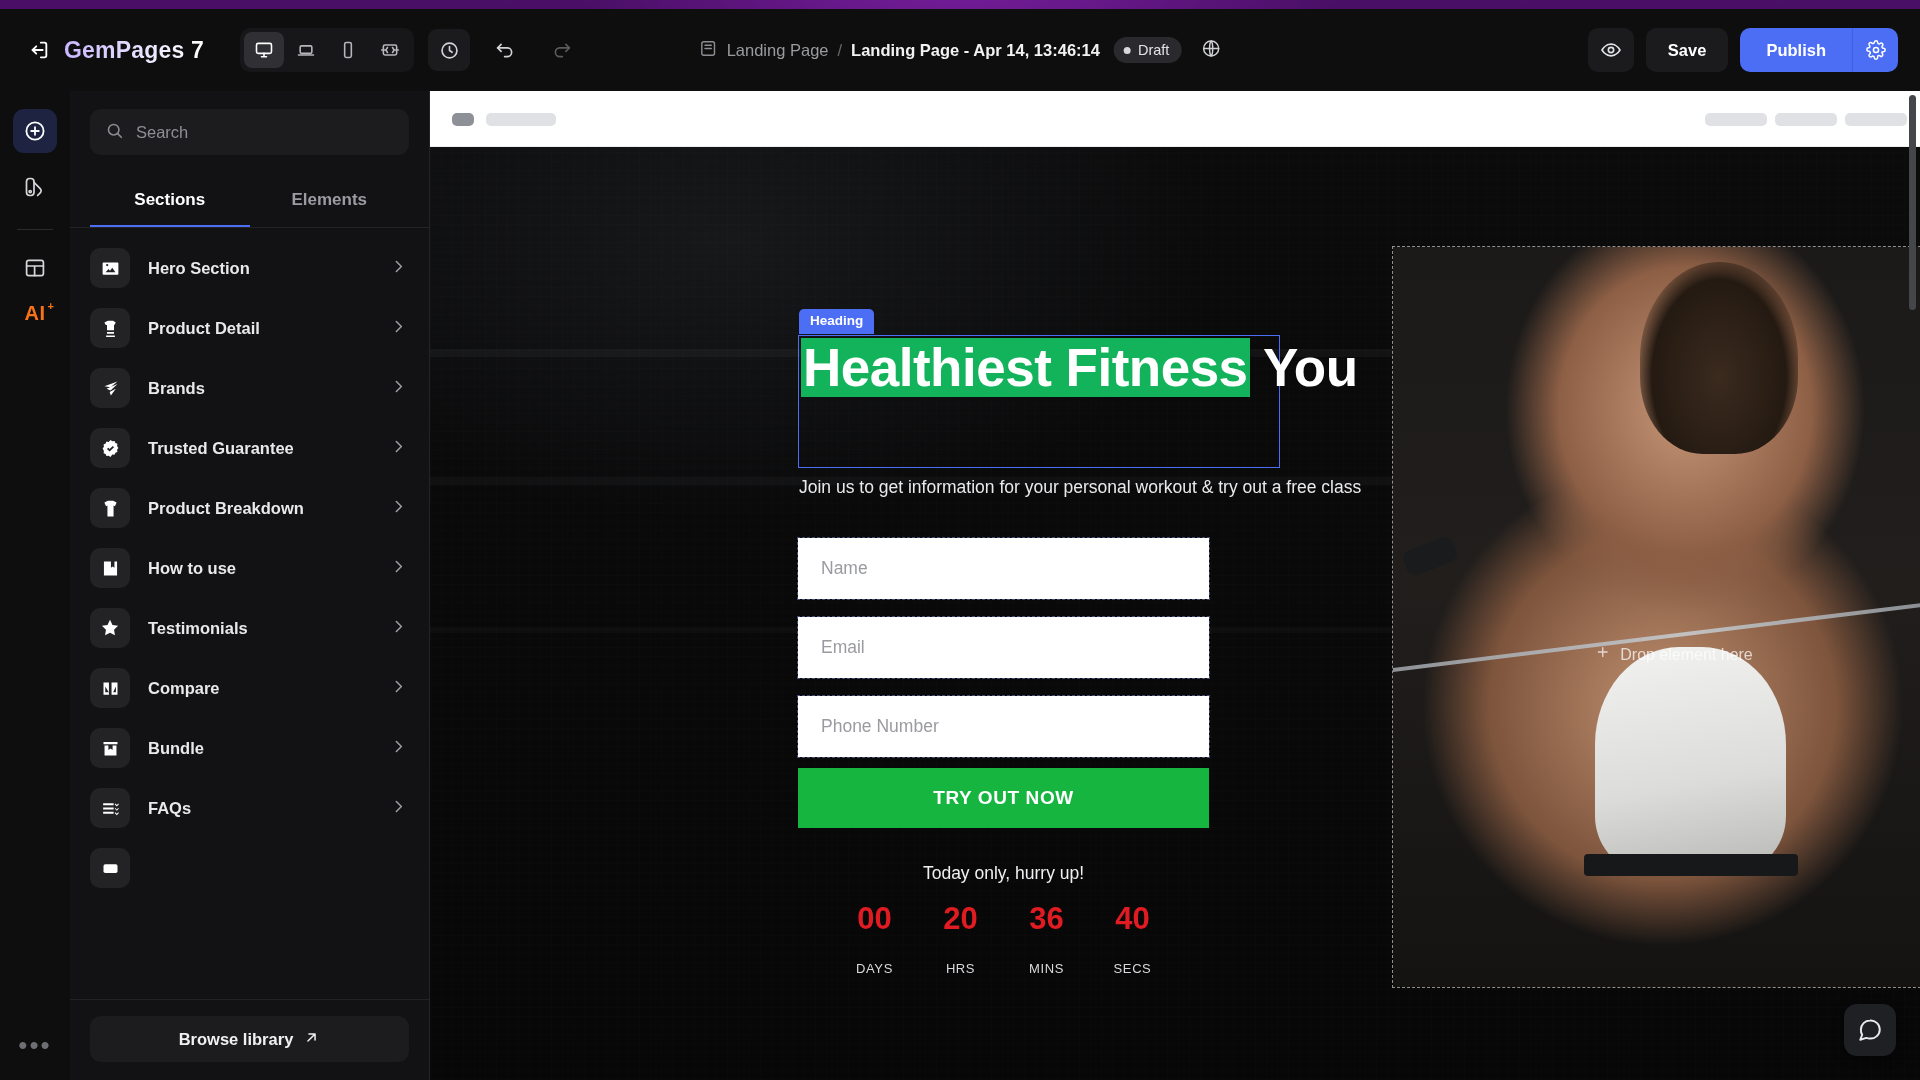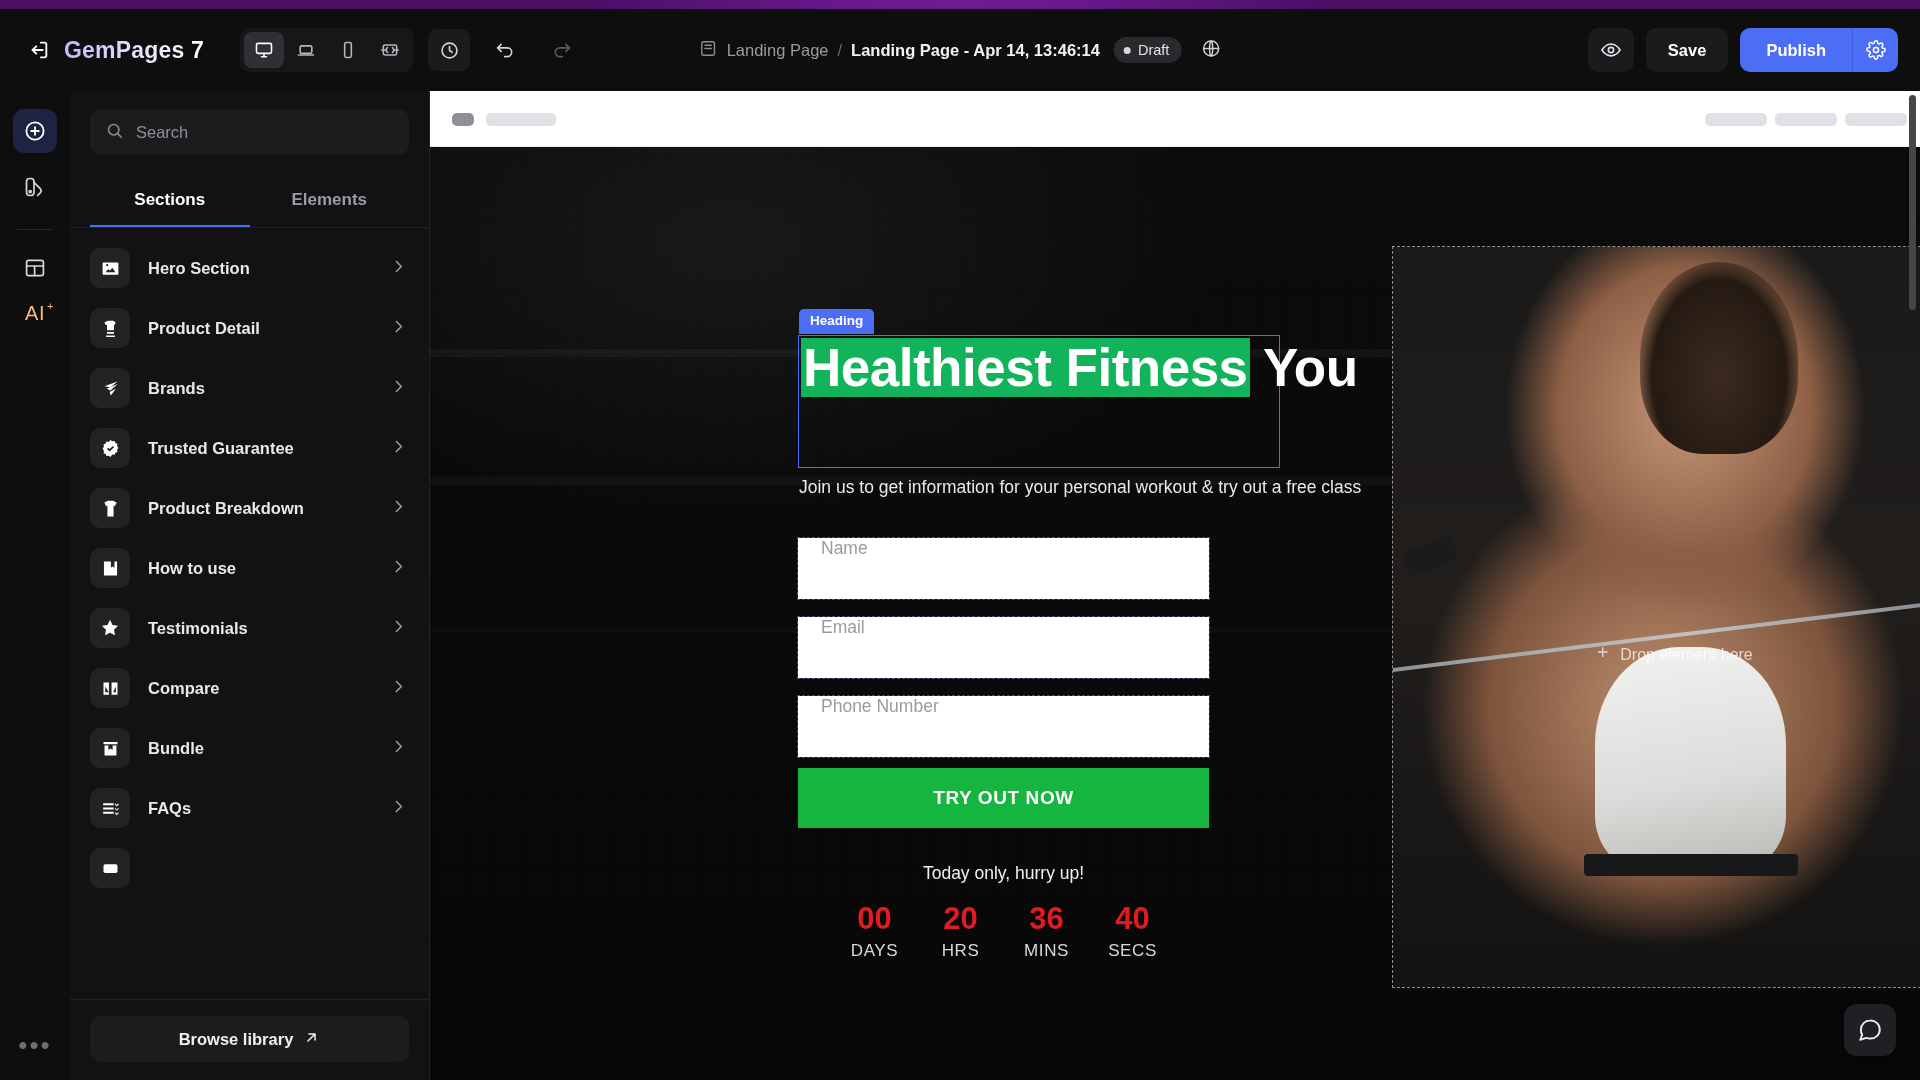--- a/index.html
+++ b/index.html
@@ -108,21 +108,21 @@
   }
   .rail-btn {
     width: 44px; height: 44px; border-radius: 11px; display: flex;
     align-items: center; justify-content: center; cursor: pointer; margin-bottom: 12px;
   }
   .rail-btn.active { background: #1d2340; }
   .rail-btn svg { stroke: #d6d7db; }
   .rail-btn.active svg { stroke: #ffffff; }
   .rail-div { width: 36px; height: 1px; background: #2a2a2d; margin: 8px 0 16px; }
   .rail-ai {
-    font-size: 20px; font-weight: 400; color: #fdba74; letter-spacing: .5px;
+    font-size: 20px; font-weight: 700; color: #f97316; letter-spacing: .5px;
     position: relative; cursor: pointer;
   }
   .rail-ai sup { font-size: 11px; position: absolute; top: -2px; right: -9px; }
   .rail-dots {
     position: absolute; bottom: 22px; color: #6e6f73; font-size: 26px;
     letter-spacing: 2px; cursor: pointer; line-height: 1;
   }
 
   
   #panel {
@@ -223,41 +223,41 @@
             letter-spacing: -.5px; white-space: nowrap; padding-left: 2px; }
   .hl-green { background: #13b35c; color: #ffffff; padding: 0 2px; }
 
   .hero-sub {
     position: absolute; left: 369px; top: 330px; color: #e9eaec; font-size: 17.5px;
     white-space: nowrap;
   }
 
   .field {
     position: absolute; left: 368px; width: 411px; height: 61px; background: #fff;
-    display: flex; align-items: flex-start; padding-left: 23px;
+    display: flex; align-items: center; padding-left: 23px;
     outline: 1px dashed rgba(120,130,200,.55); outline-offset: 0;
   }
   .field span { color: #9a9ba0; font-size: 17.5px; }
   .cta-btn {
     position: absolute; left: 368px; top: 621px; width: 411px; height: 60px;
     background: #16b53f; color: #fff; font-size: 19px; font-weight: 700;
     letter-spacing: .6px; display: flex; align-items: center; justify-content: center;
     border: none; cursor: pointer;
   }
   .hurry {
     position: absolute; left: 368px; top: 716px; width: 411px; text-align: center;
     color: #f0f0f2; font-size: 17.5px;
   }
   .timer {
     position: absolute; left: 368px; top: 750px; width: 411px;
     display: flex; justify-content: center; gap: 24px;
   }
   .t-unit { width: 62px; text-align: center; }
   .t-num { color: #e11b22; font-size: 31px; font-weight: 700; line-height: 44px; }
-  .t-lab { color: #d8d9dc; font-size: 17px; letter-spacing: .6px; }
+  .t-lab { color: #d8d9dc; font-size: 13px; letter-spacing: .6px; margin-top: 20px; }
 
   
   #photo {
     position: absolute; left: 963px; top: 100px; width: 562px; height: 740px;
     outline: 1px dashed rgba(255,255,255,.55);
     background:
       radial-gradient(ellipse 230px 260px at 52% 22%, #c69677 0%, #8d5f45 55%, rgba(60,40,30,0) 78%),
       radial-gradient(ellipse 300px 300px at 48% 62%, #c09070 0%, #7d543c 58%, rgba(40,26,18,0) 80%),
       linear-gradient(180deg,#1b1a19 0%, #211e1c 45%, #141312 100%);
     overflow: hidden;

